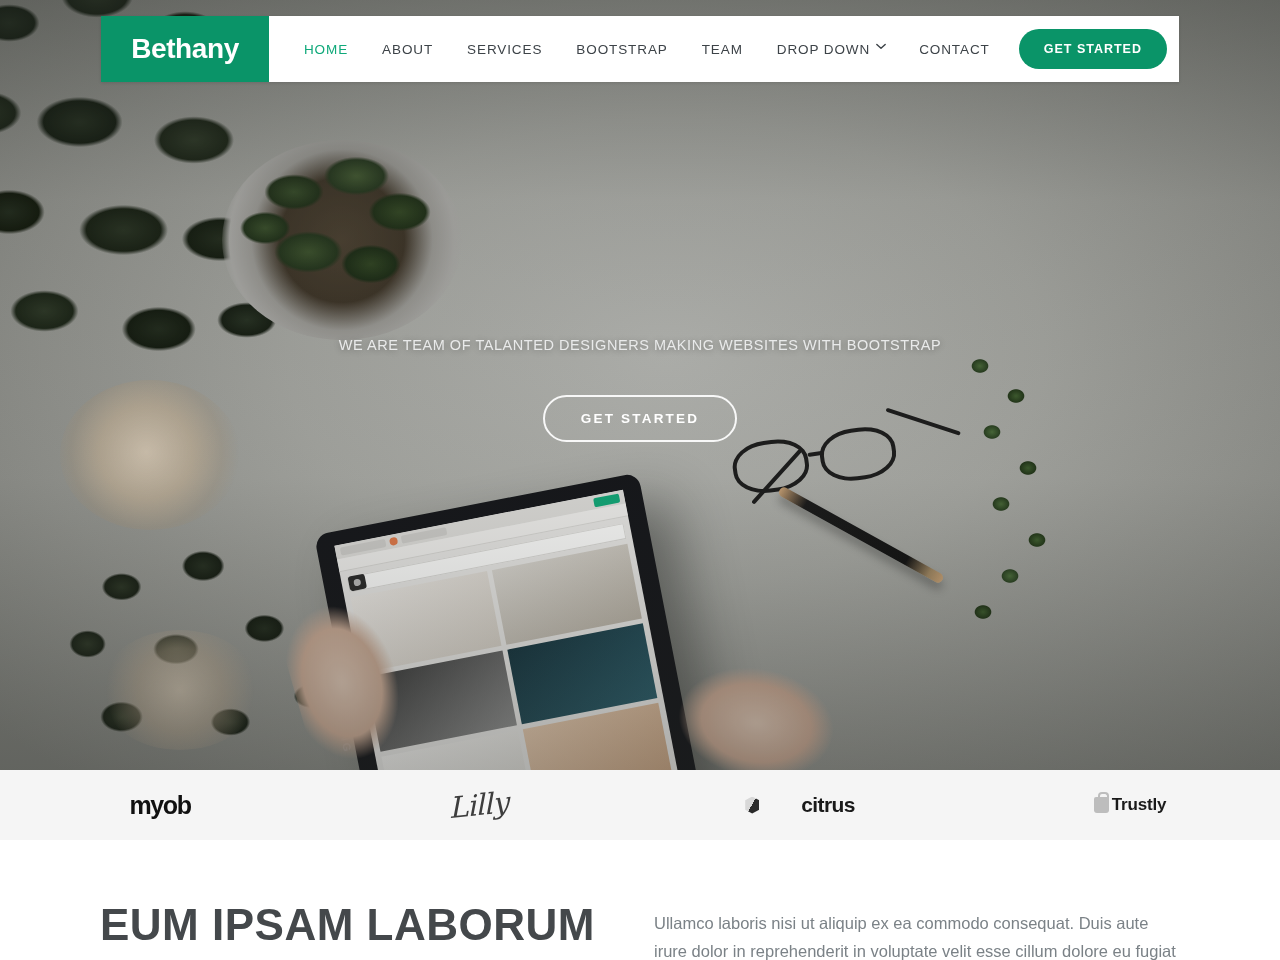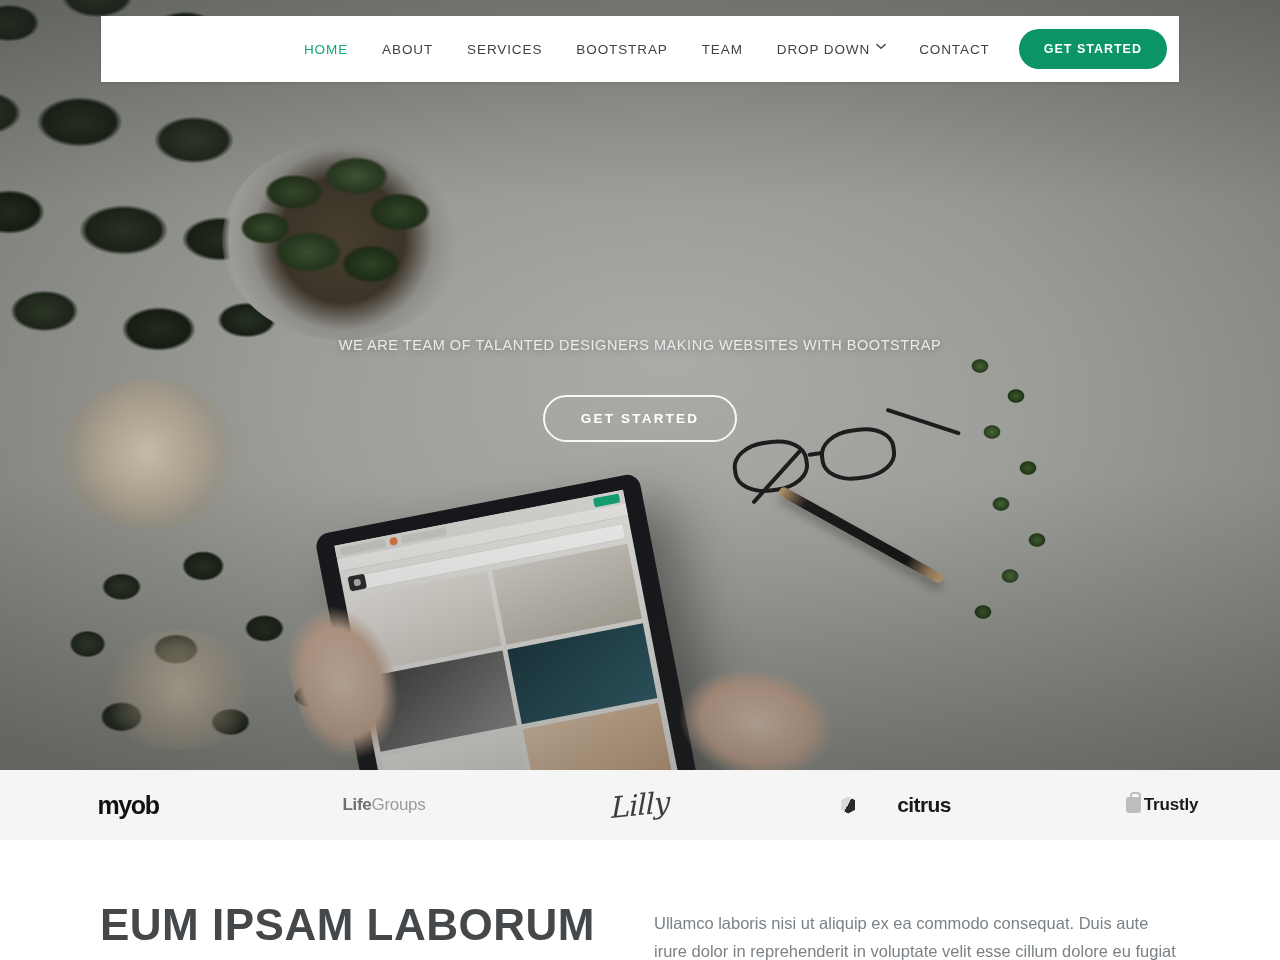--- a/index.html
+++ b/index.html
@@ -433,20 +433,23 @@
       <span class="bridge"></span>
       <span class="arm"></span>
       <span class="arm2"></span>
     </div>
 
     <div class="pen"></div>
     <div class="hero-vignette"></div>
   </div>
 
   <nav class="navbar">
+    <div class="brand">
+      <span class="brand-text">Bethany</span>
+    </div>
     <div class="nav-links">
       <a class="nav-link active" href="#" style="color: rgb(15, 169, 122);">
         <span>HOME</span>
       </a>
       <a class="nav-link" href="#">
         <span>ABOUT</span>
       </a>
       <a class="nav-link" href="#">
         <span>SERVICES</span>
       </a>
@@ -477,23 +480,20 @@
       <button class="hero-btn">GET STARTED</button>
     </div>
   </div>
 </section>
 
 <section class="clients" style="background: rgb(245, 245, 245); align-items: flex-end;">
   <div class="client">
     <span class="logo-myob">myob</span>
   </div>
   <div class="client">
-    <span class="logo-life"><b>Life</b><span>Groups</span></span>
-  </div>
-  <div class="client">
     <span class="logo-lilly">Lilly</span>
   </div>
   <div class="client">
     <span class="logo-citrus">
       <span class="mark"></span>
       <span class="word">citrus</span>
     </span>
   </div>
   <div class="client">
     <span class="logo-trustly">

